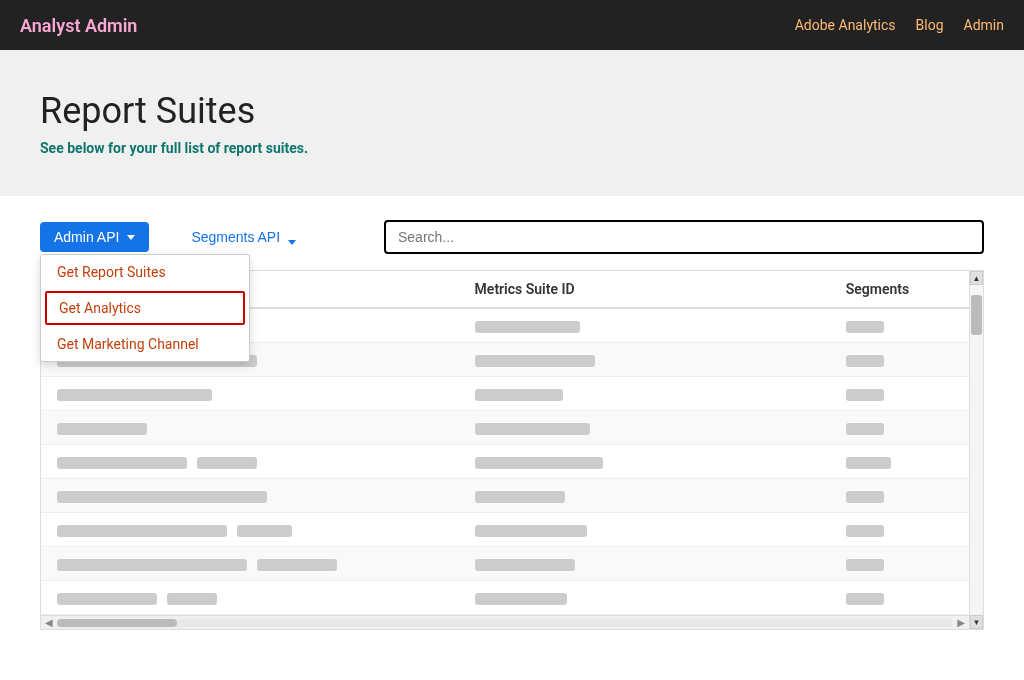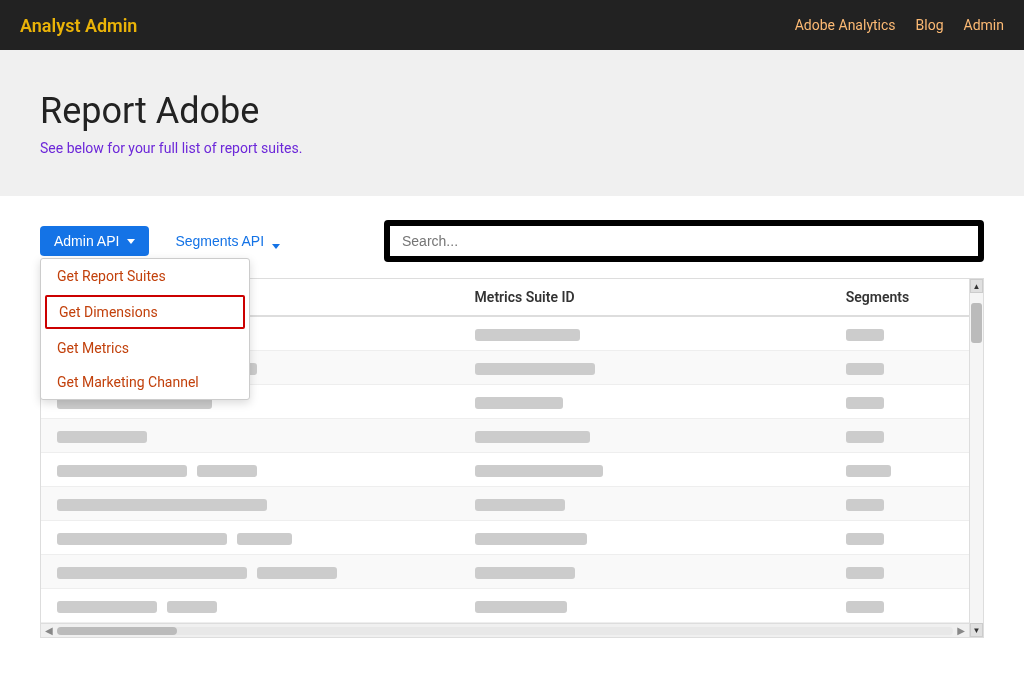--- a/index.html
+++ b/index.html
@@ -11,21 +11,21 @@
       color: #fff;
       display: flex;
       align-items: center;
       justify-content: space-between;
       padding: 0 20px;
       height: 50px;
     }
     .navbar-brand {
       font-size: 18px;
       font-weight: 600;
-      color: #eab308;
+      color: #f9a8d4;
     }
     .navbar-links {
       display: flex;
       gap: 20px;
     }
     .navbar-links a {
       color: #fdba74;
       text-decoration: none;
       font-size: 14px;
     }
@@ -37,33 +37,34 @@
       min-height: 130px;
     }
     .hero h1 {
       font-size: 36px;
       font-weight: 400;
       color: #222;
       margin-bottom: 8px;
     }
     .hero p {
       font-size: 14px;
-      color: #6d28d9;
+      color: #0f766e;
+      font-weight: bold;
     }
 
     
     .main-content {
       padding: 24px 40px;
     }
 
     
     .toolbar {
       display: flex;
       align-items: center;
-      gap: 12px;
+      gap: 28px;
       margin-bottom: 16px;
       position: relative;
     }
 
     
     .btn-primary {
       background: #1473e6;
       color: #fff;
       border: none;
       border-radius: 4px;
@@ -129,21 +130,21 @@
 
     
     .search-wrapper {
       margin-left: auto;
       flex: 1;
       max-width: 600px;
     }
     .search-input {
       width: 100%;
       padding: 7px 12px;
-      border: 6px solid #000000;
+      border: 2px solid #000000;
       border-radius: 4px;
       font-size: 14px;
       color: #ec4899;
       outline: none;
     }
     .data-table {
       width: 100%;
       border-collapse: collapse;
     }
     .data-table thead tr {
@@ -238,38 +239,37 @@
 <nav class="navbar">
   <span class="navbar-brand">Analyst Admin</span>
   <div class="navbar-links">
     <a href="#">Adobe Analytics</a>
     <a href="#">Blog</a>
     <a href="#">Admin</a>
   </div>
 </nav>
 
 <div class="hero">
-  <h1>Report Adobe</h1>
+  <h1>Report Suites</h1>
   <p>See below for your full list of report suites.</p>
 </div>
 
 <div class="main-content">
 
   <div class="toolbar">
 
     <div class="dropdown-wrapper">
       <button class="btn-primary">
         <span>Admin API</span>
         <span class="caret"></span>
       </button>
 
       <div class="dropdown-menu">
         <div class="dropdown-item">Get Report Suites</div>
-        <div class="dropdown-item active">Get Dimensions</div>
-        <div class="dropdown-item">Get Metrics</div>
+        <div class="dropdown-item active">Get Analytics</div>
         <div class="dropdown-item">Get Marketing Channel</div>
       </div>
     </div>
 
     <div class="dropdown-wrapper">
       <button class="btn-link">
         <span>Segments API</span>
         <span class="caret"></span>
       </button>
     </div>

